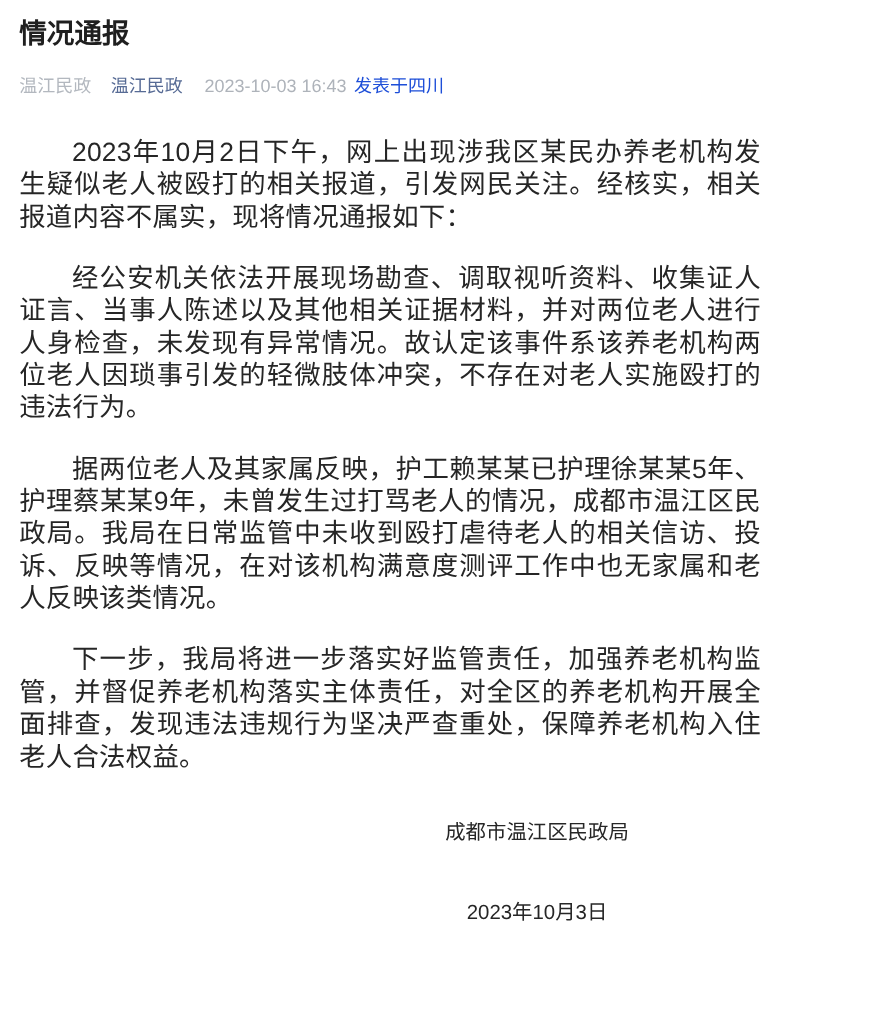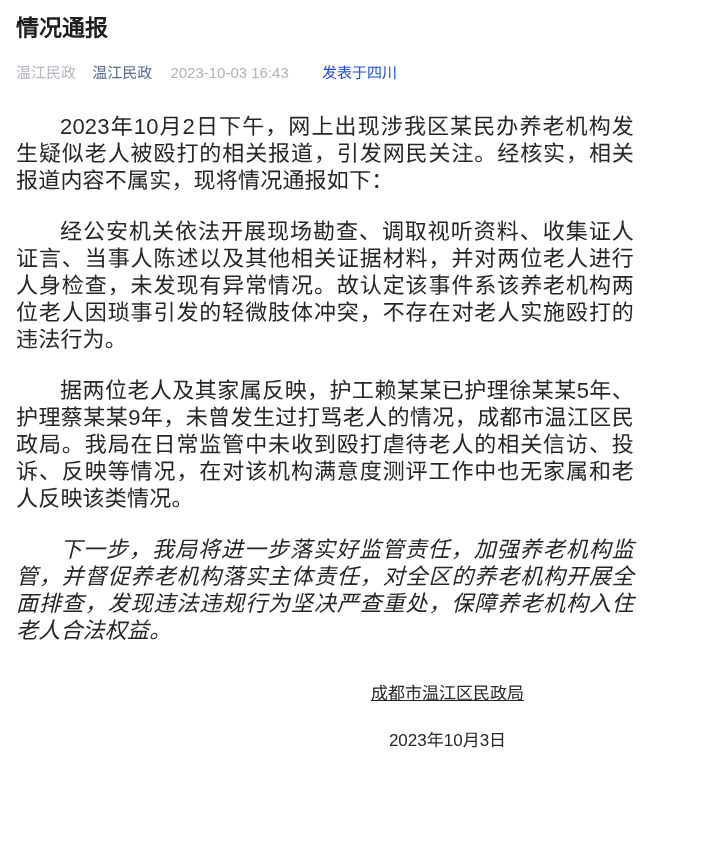--- a/index.html
+++ b/index.html
@@ -34,49 +34,47 @@
   }
   .meta-account {
     color: #576b95;
     font-weight: 500;
     margin-right: 14px;
     cursor: pointer;
     text-decoration: none;
   }
   .meta-time {
     color: #aeb3ba;
-    margin-right: 29px;
+    margin-right: 2px;
   }
   .meta-location {
     color: #1d4ed8;
   }
   .content p {
     margin: 0 0 24px 0;
     font-size: 22px;
     line-height: 27px;
     color: #262626;
     text-indent: 2em;
     text-align: justify;
     letter-spacing: 0.2px;
   }
   .content p:last-child {
     margin-bottom: 0;
-    font-style: italic;
   }
   .sign-block {
     width: fit-content;
     margin: 36px 110px 0 auto;
     text-align: center;
     font-size: 17px;
     line-height: 27px;
     color: #262626;
   }
   .sign-org {
-    margin-bottom: 20px;
-    text-decoration: underline;
+    margin-bottom: 40px;
   }
 </style>
 </head>
 <body>
 
 <div class="page">
 
   <h1 class="article-title">情况通报</h1>
 
   <div class="meta-row">

